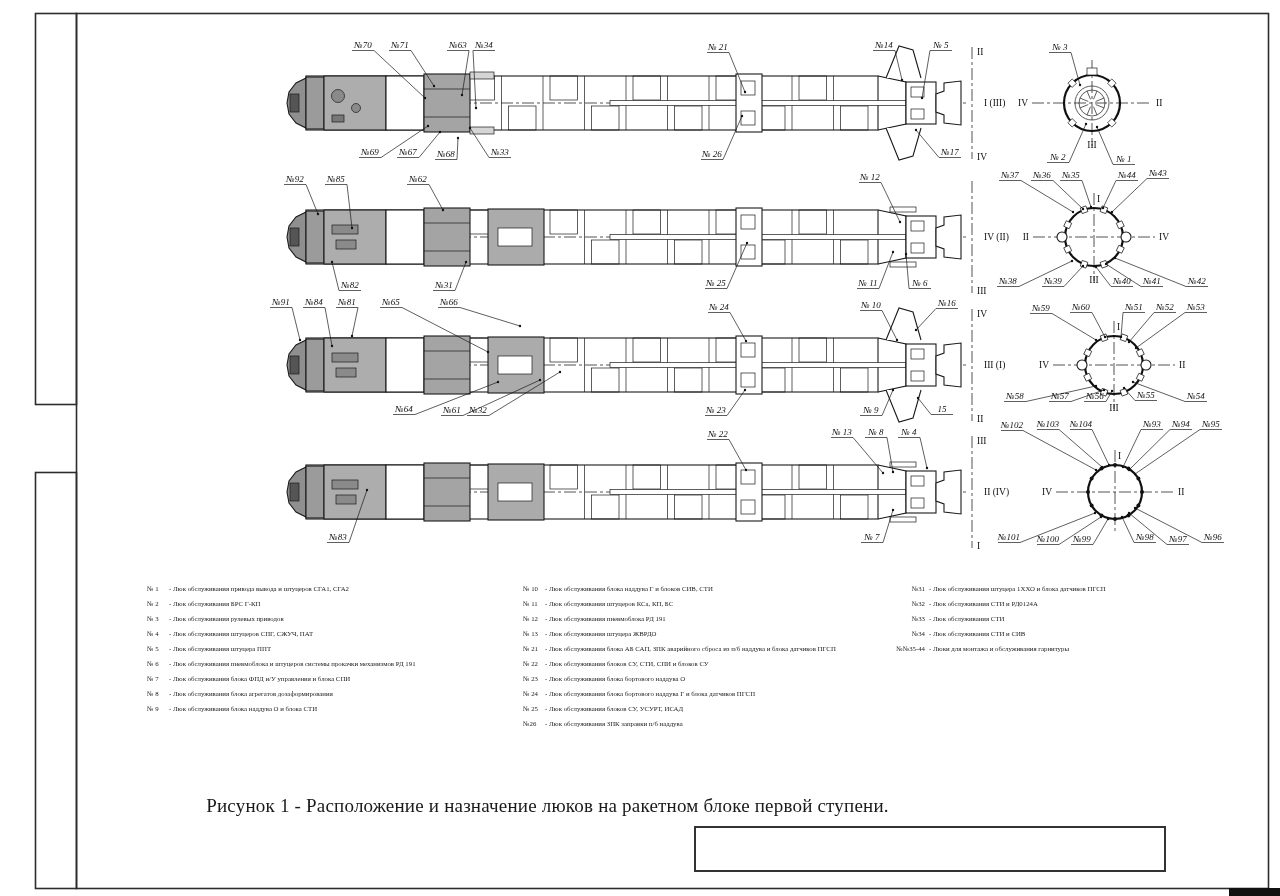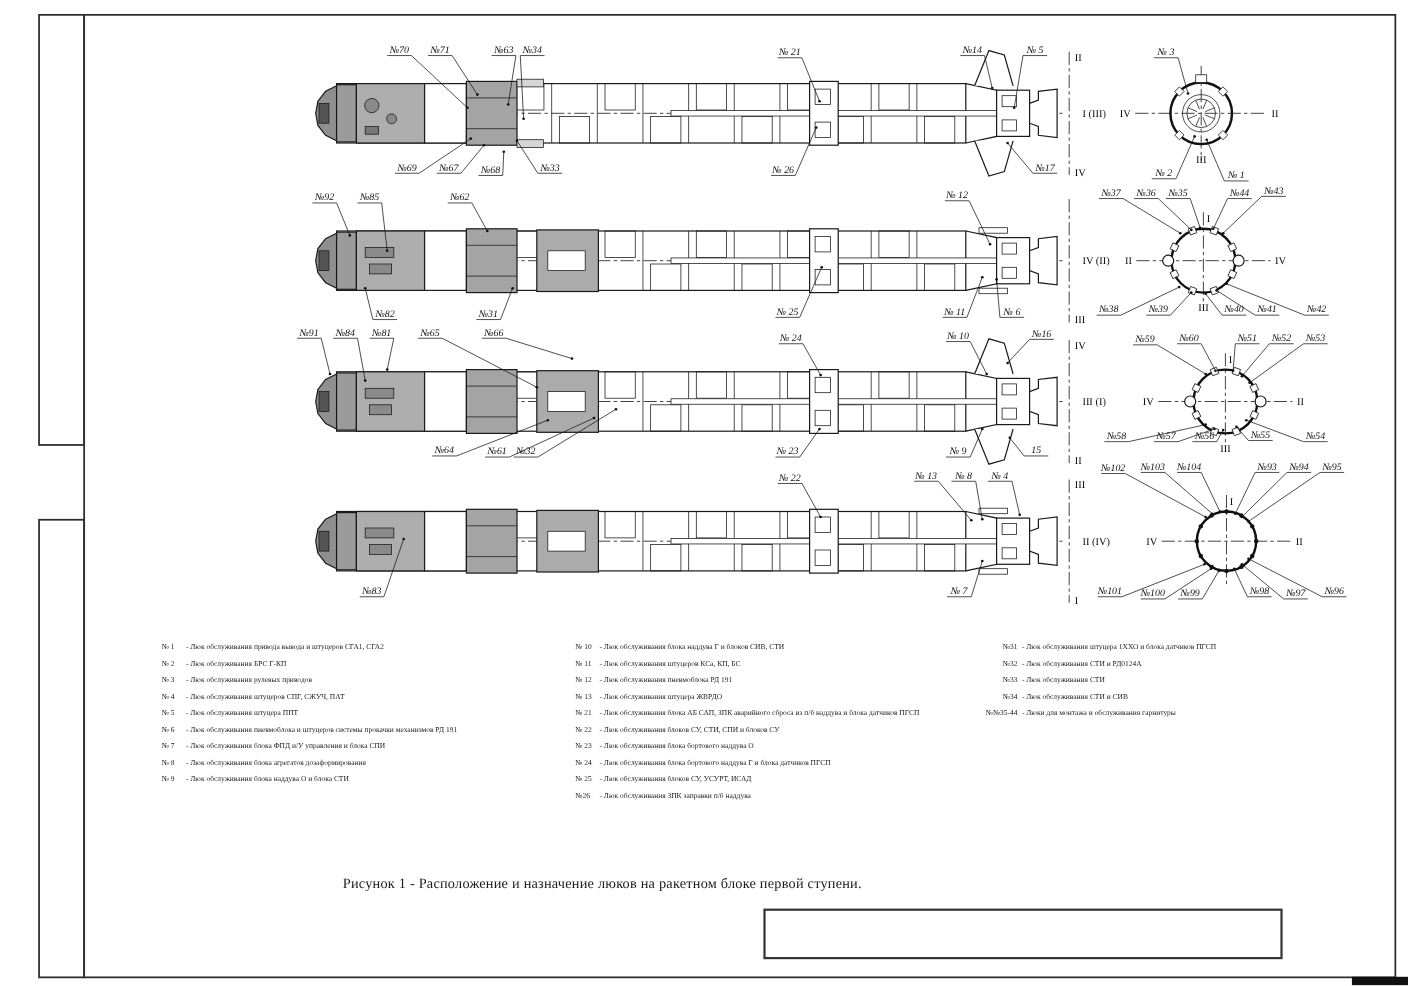--- a/index.html
+++ b/index.html
@@ -11,21 +11,21 @@
   .lnt{stroke:#1a1a1a;stroke-width:0.7;}
   .thick{stroke:#101010;stroke-width:2.2;}
   .cl{stroke:#2a2a2a;stroke-width:0.8;stroke-dasharray:12 3 3 3;}
   text.lbl{font:italic 9px "Liberation Serif",serif;fill:#101010;}
   text.rom{font:9.5px "Liberation Serif",serif;fill:#101010;}
   .legend-col{position:absolute;font-size:6.8px;line-height:15px;white-space:nowrap;color:#222;}
   .lrow{display:flex;height:15px;align-items:flex-start;}
   .lnum{display:inline-block;min-width:22px;}
   #legend-col3 .lnum{min-width:36px;text-align:right;padding-right:4px;}
   .caption{position:absolute;left:76px;top:795px;width:943px;text-align:center;
-           font-size:13px;letter-spacing:.2px;}
+           font-size:19px;letter-spacing:.2px;}
   .titleblock{position:absolute;left:694px;top:826px;width:468px;height:42px;border:2px solid #333;}
   .cornermark{position:absolute;left:1229px;top:888px;width:51px;height:8px;background:#111;}
 </style>
 </head>
 <body>
 
 <div id="page">
   <svg id="dwg" width="1280" height="896" viewBox="0 0 1280 896">
       <rect x="76.5" y="13.5" width="1192" height="875" class="frame" fill="none"></rect>
       <rect x="35.5" y="13.5" width="41" height="391" class="frame" fill="none"></rect>

